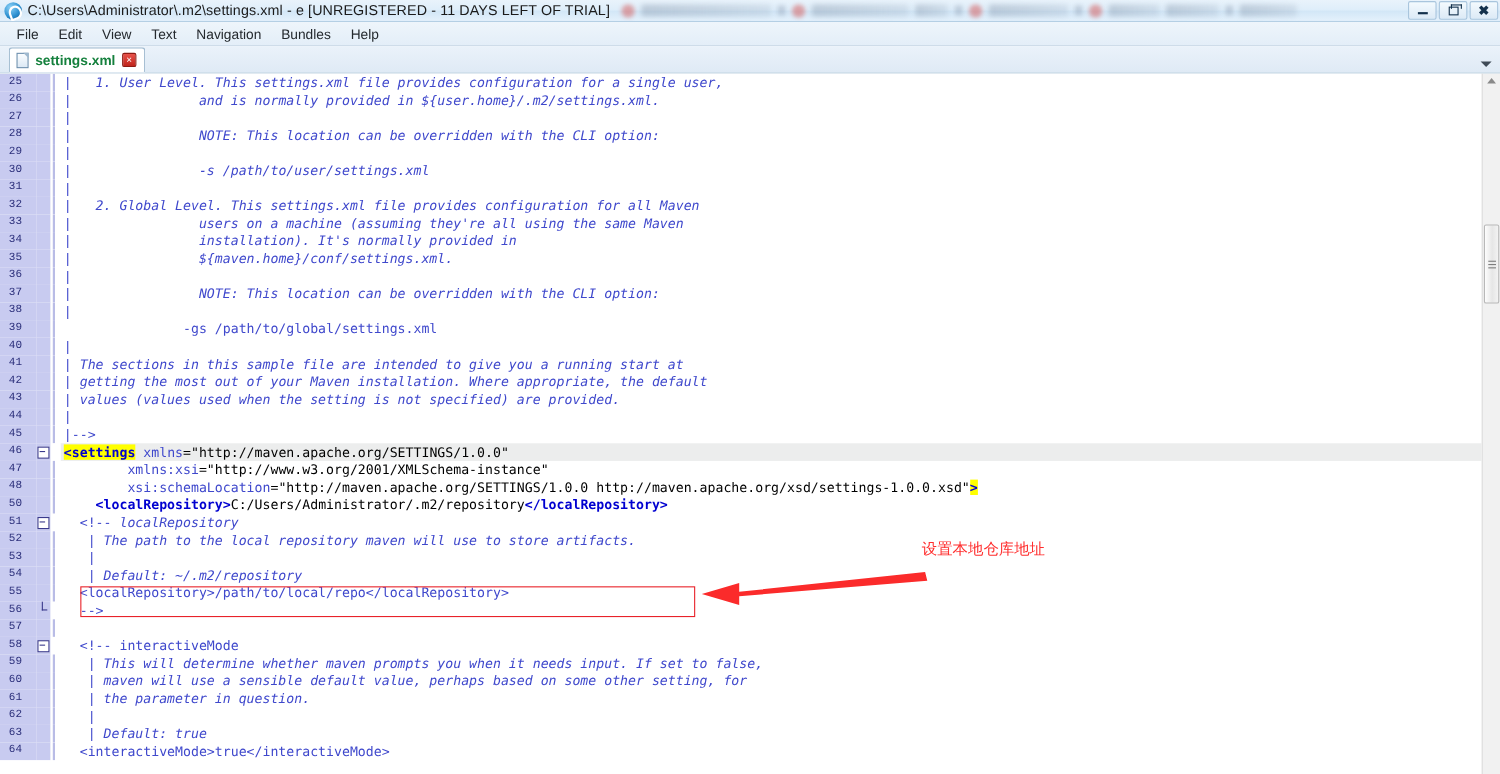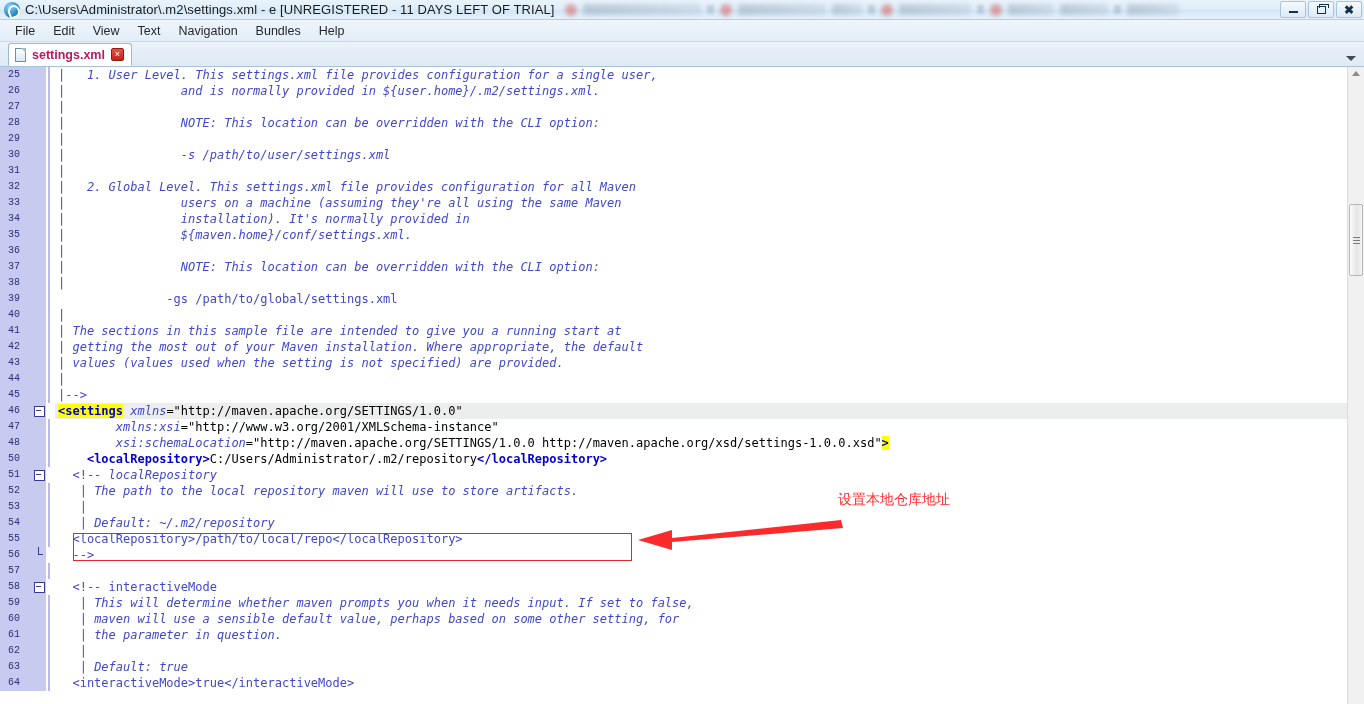--- a/index.html
+++ b/index.html
@@ -119,21 +119,21 @@
     width: 11px; height: 14px;
     background: linear-gradient(to bottom, #fbfdff, #dce9f5);
     border: 1px solid #6d8fae;
     position: relative; flex: none;
   }
   .file-icon::after {
     content: ""; position: absolute; right: -1px; top: -1px;
     border-left: 5px solid transparent;
     border-top: 5px solid #9fb9cf;
   }
-  #tab-label { font-size: 12.5px; color: #be185d; font-weight: bold; }
+  #tab-label { font-size: 12.5px; color: #15803d; font-weight: bold; }
   #tab-close {
     width: 13px; height: 13px; flex: none;
     background: linear-gradient(to bottom, #e8524a, #c0241c);
     border: 1px solid #8e1a13;
     border-radius: 2px;
     display: flex; align-items: center; justify-content: center;
     color: #fff; font-size: 9px; line-height: 1;
   }
   #tabstrip-arrow {
     position: absolute; right: 8px; bottom: 5px;
@@ -230,21 +230,21 @@
     color: #000000;
     flex: 1 1 auto;
   }
   .line.current .text { background: #eceded; }
   .line.current .gutter { background: #c8cbf0; }
 
   
   .cmt      { color: #3f48cc; font-style: italic; }
   .cmt-pl   { color: #3f48cc; }
   .tag      { color: #0000d0; font-weight: bold; }
-  .attr     { color: #3f48cc; font-style: italic; }
+  .attr     { color: #3f48cc; }
   .hl       { background: #ffff00; }
   .plain    { color: #000000; }
 
   
   #redbox {
     position: absolute;
     left: 73px; top: 466px;
     width: 559px; height: 28px;
     border: 1.5px solid #e8222a;
     pointer-events: none;

